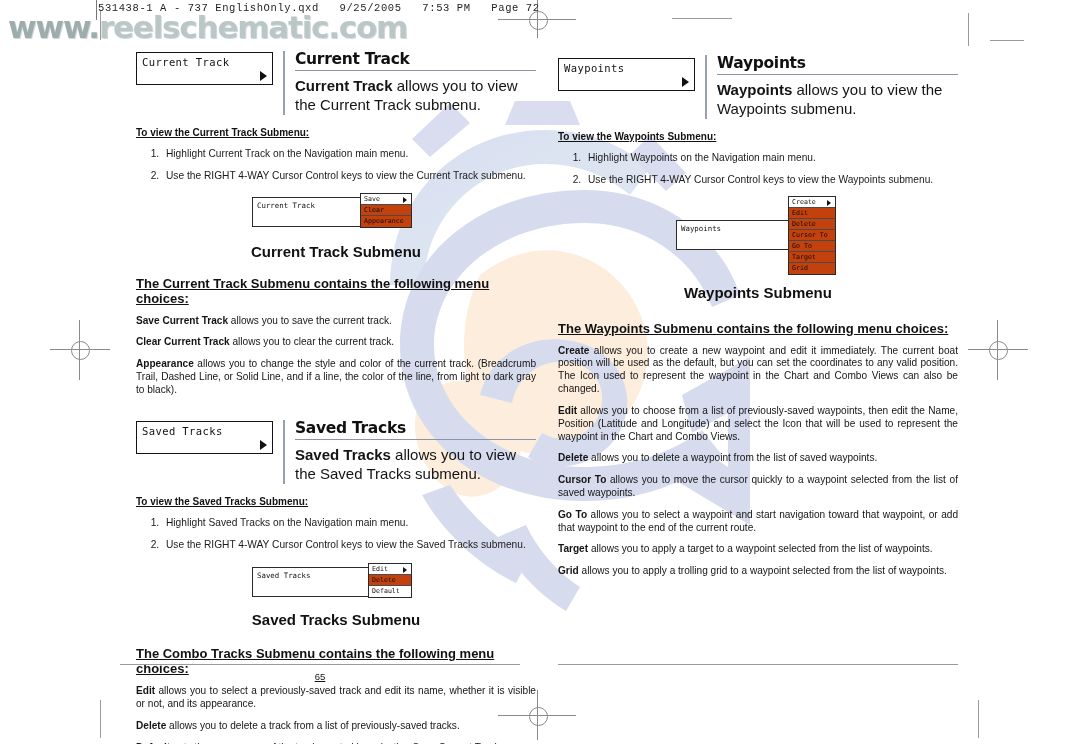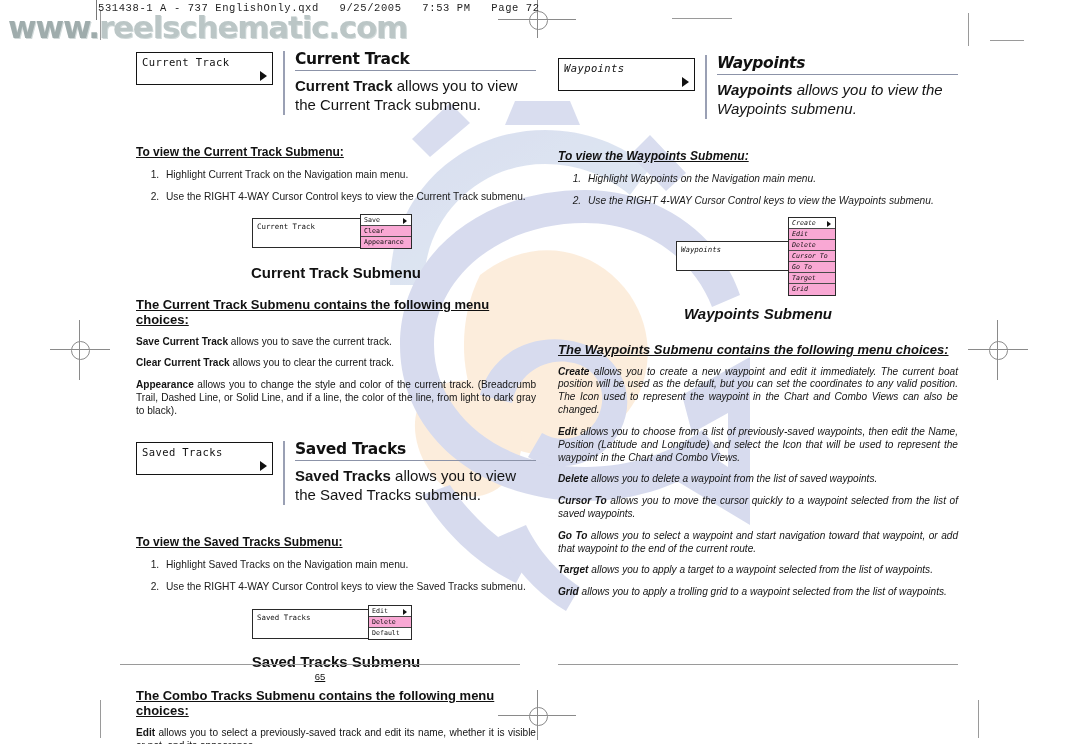--- a/index.html
+++ b/index.html
@@ -66,21 +66,21 @@
     opacity: .62;
   }
 
   
   .page {
     position: absolute;
     top: 52px;
     width: 400px;
   }
   .page-left  { left: 136px; }
-  .page-right { left: 558px; font-style: italic; }
+  .page-right { left: 558px; }
 
   
   .menu-chip {
     position: relative;
     width: 137px; height: 33px;
     border: 1.6px solid #141414;
     background: #ffffff;
     box-sizing: border-box;
   }
   .menu-chip .chip-label {
@@ -121,22 +121,22 @@
   }
   .lede {
     margin-top: 6px;
     font-size: 15px;
     line-height: 1.25;
     color: #141414;
   }
   .lede b { font-weight: bold; }
 
   .subhead {
-    margin-top: 30px;
-    font-size: 12px;
+    margin-top: 12px;
+    font-size: 10px;
     font-weight: bold;
     color: #111;
     text-decoration: underline;
   }
 
   ol.steps {
     margin: 9px 0 0 0;
     padding-left: 26px;
     font-size: 10.2px;
     line-height: 1.32;
@@ -178,21 +178,21 @@
     box-sizing: border-box;
     font-family: "DejaVu Sans Mono", monospace;
     font-size: 6.6px;
     color: #0d0d0d;
     padding-left: 3px;
     line-height: 11px;
     white-space: nowrap;
     overflow: hidden;
   }
   .submenu .row:last-child { border-bottom: none; }
-  .submenu .row.shade { background: #f9a8d4; }
+  .submenu .row.shade { background: #c2410c; }
   .submenu .row .sub-arrow {
     position: absolute; right: 4px; top: 3px;
     width: 0; height: 0;
     border-left: 4px solid #111;
     border-top: 3px solid transparent;
     border-bottom: 3px solid transparent;
   }
 
   
   .def-head {

